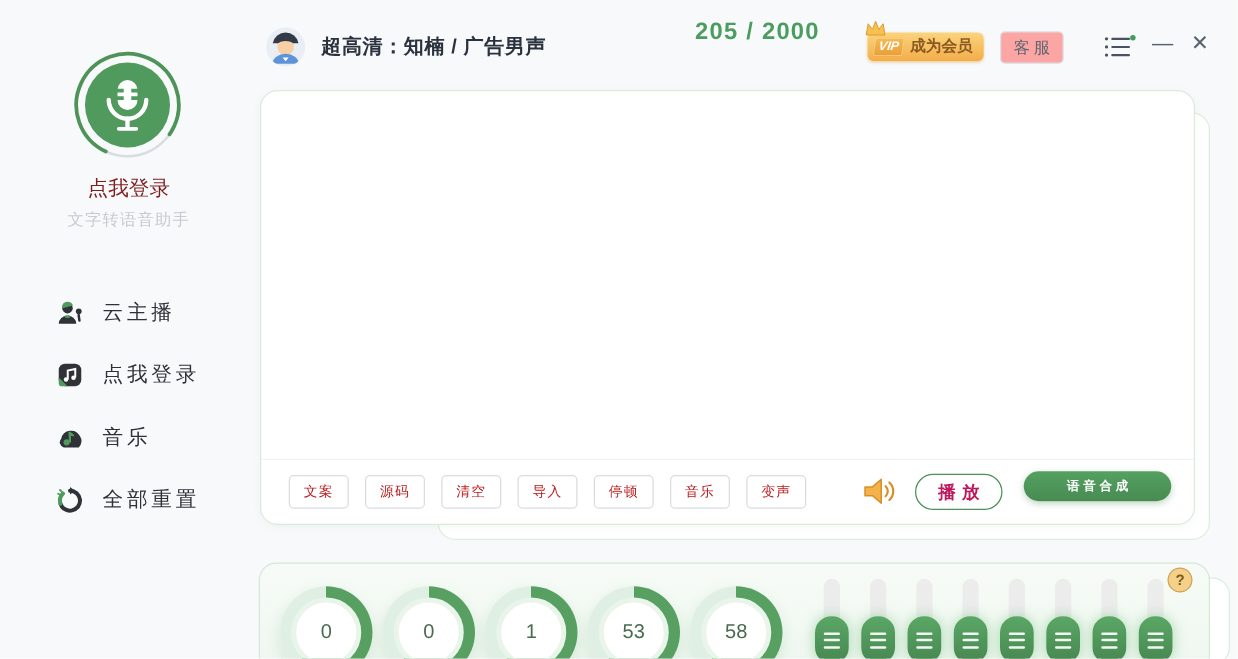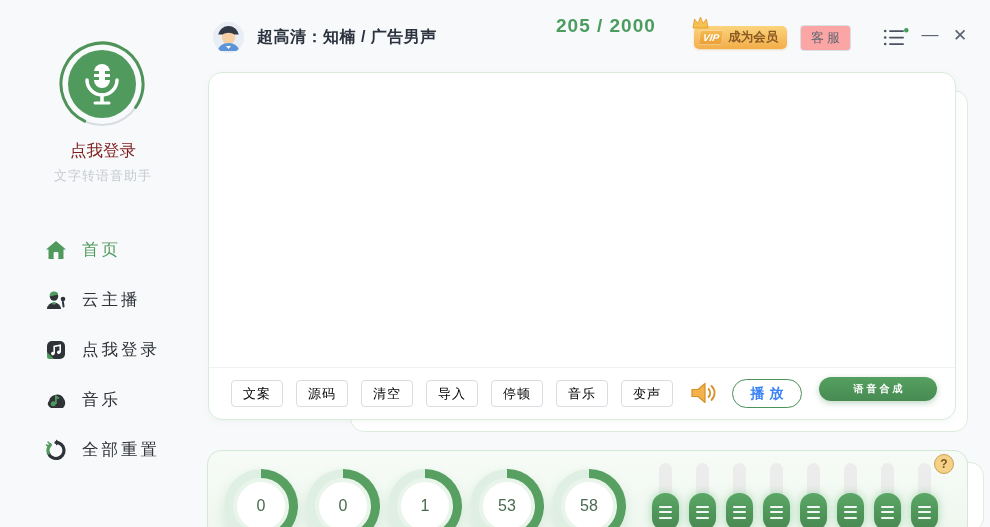--- a/index.html
+++ b/index.html
@@ -48,25 +48,25 @@
                  background:#fff; border:1px solid #dcedde; border-radius:14px; }
   .main-card { position:absolute; left:208px; top:72px; width:748px; height:348px; background:#fff;
                border:1px solid #d9ecdb; border-radius:14px; box-shadow:0 2px 8px rgba(60,120,80,.05); }
   .editor-text { position:absolute; left:30px; top:20px; width:690px; height:270px;
                  font-size:15.5px; line-height:36.8px; color:#3c424a; text-align:justify;
                  cursor:text; overflow:hidden; }
   .editor-toolbar { position:absolute; left:0; bottom:0; width:100%; height:52px;
                     border-top:1px solid #f0f2f1; }
   .tools { position:absolute; left:22px; top:12px; display:flex; gap:13px; }
   .tool-btn { height:27px; padding:0 11px; border:1px solid #d9dce1; border-radius:4px; background:#fff;
-              font-size:13px; color:#000000; display:flex; align-items:center; justify-content:center;
+              font-size:11px; color:#b91c1c; display:flex; align-items:center; justify-content:center;
               letter-spacing:1px; cursor:pointer; }
   .speaker-btn { position:absolute; left:481px; top:13px; width:28px; height:24px; cursor:pointer; }
   .play-btn { position:absolute; left:523px; top:11px; width:70px; height:29px;
-              border:1.5px solid #4a9257; border-radius:15px; background:#fff; color:#3b82f6;
+              border:1.5px solid #4a9257; border-radius:15px; background:#fff; color:#be185d;
               font-weight:bold; font-size:14px; letter-spacing:5px; padding-left:5px;
               display:flex; align-items:center; justify-content:center; cursor:pointer; }
   .synth-btn { position:absolute; left:610px; top:9px; width:118px; height:24px; border:none;
                border-radius:17px; background:linear-gradient(180deg,#55a061,#478b52); color:#fff;
                font-weight:bold; font-size:10px; letter-spacing:3px; padding-left:3px;
                display:flex; align-items:center; justify-content:center; cursor:pointer;
                box-shadow:0 2px 6px rgba(70,140,85,.35); }
 
   
   .panel-behind { position:absolute; left:222px; top:462px; width:762px; height:70px;
@@ -113,29 +113,20 @@
       <rect x="47" y="37" width="7" height="3" fill="#4f9a5c"></rect>
       <path d="M29 40 a15 15 0 0 0 30 0" fill="none" stroke="#ffffff" stroke-width="3.5" stroke-linecap="round"></path>
       <line x1="44" y1="55" x2="44" y2="62" stroke="#ffffff" stroke-width="3.5" stroke-linecap="round"></line>
       <line x1="37" y1="63" x2="51" y2="63" stroke="#ffffff" stroke-width="3" stroke-linecap="round"></line>
     </svg>
   </div>
   <div class="login-label">点我登录</div>
   <div class="app-subtitle">文字转语音助手</div>
 
   <div class="menu">
-    <div class="menu-item active">
-      <span class="mi-icon">
-        <svg width="22" height="22" viewBox="0 0 22 22">
-          <path d="M11 2 L21 10.5 L18.5 10.5 L18.5 20 L3.5 20 L3.5 10.5 L1 10.5 Z" fill="#4f9a5c"></path>
-          <rect x="8.6" y="13" width="4.8" height="7" rx="1" fill="#f8f9fb"></rect>
-        </svg>
-      </span>
-      <span class="mi-label">首页</span>
-    </div>
     <div class="menu-item">
       <span class="mi-icon">
         <svg width="24" height="24" viewBox="0 0 24 24">
           <circle cx="10" cy="8.5" r="4.2" fill="#2f3338"></circle>
           <path d="M5.6 7.2 a4.6 4.6 0 0 1 8.8 -0.8 L5.8 8.6 Z" fill="#4f9a5c"></path>
           <path d="M3 21 a7 6.5 0 0 1 14 0 Z" fill="#2f3338"></path>
           <rect x="8" y="14.2" width="4" height="2.2" rx="1" fill="#4f9a5c"></rect>
           <circle cx="19" cy="11" r="2.3" fill="#2f3338"></circle>
           <rect x="18.2" y="13" width="2" height="6.5" rx="1" fill="#2f3338" transform="rotate(-8 19 16)"></rect>
         </svg>

